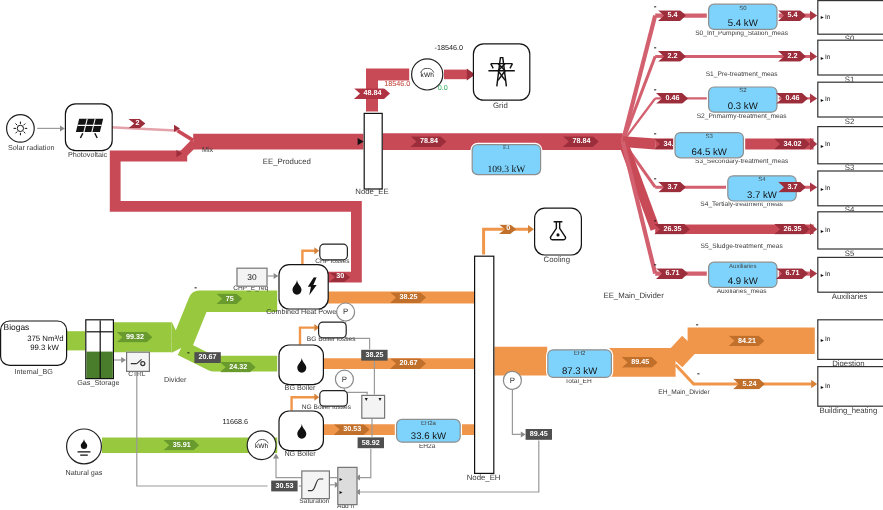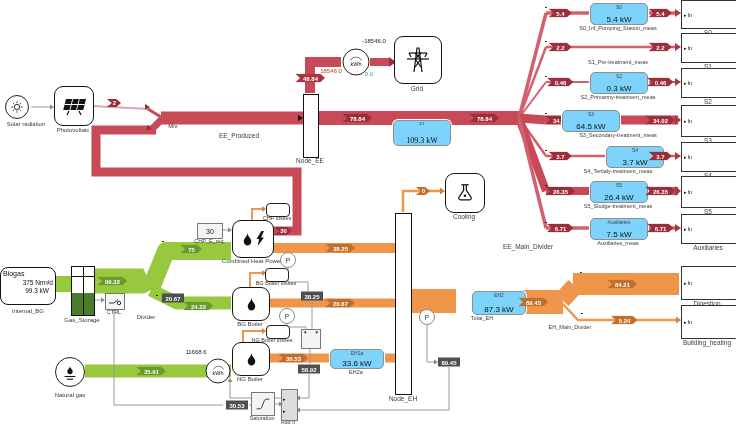--- a/index.html
+++ b/index.html
@@ -277,37 +277,33 @@
   <div class="lbl" style="left:618px;top:169px;font-size:5.5px;">S4_Tertialy-treatment_meas</div>
   <div class="chip c-dred" style="left:660px;top:156px;">3.7</div>
   <div class="inbox" style="left:681px;top:142px;width:54px;height:28px;">
     <span class="prt">▸</span>
       <span>In</span>
   </div>
   <div class="lbl" style="left:708px;top:173px;">S4</div>
 
   <div class="minus" style="left:546px;top:184px;">-</div>
   <div class="chip c-dred" style="left:560px;top:191px;">26.35</div>
-  <div class="meter" style="left:590px;top:181px;width:56px;height:20px;">
-    <div class="tag">S5</div>
-    <div class="val">26.4 kW</div>
-  </div>
   <div class="lbl" style="left:618px;top:204px;font-size:5.5px;">S5_Sludge-treatment_meas</div>
   <div class="chip c-dred" style="left:660px;top:191px;">26.35</div>
   <div class="inbox" style="left:681px;top:176px;width:54px;height:30px;">
     <span class="prt">▸</span>
       <span>In</span>
   </div>
   <div class="lbl" style="left:708px;top:209px;">S5</div>
 
   <div class="minus" style="left:546px;top:221px;">-</div>
   <div class="chip c-dred" style="left:560px;top:228px;">6.71</div>
   <div class="meter" style="left:590px;top:218px;width:56px;height:20px;">
     <div class="tag">Auxiliaries</div>
-    <div class="val">7.5 kW</div>
+    <div class="val">4.9 kW</div>
   </div>
   <div class="lbl" style="left:618px;top:241px;font-size:5.5px;">Auxiliaries_meas</div>
   <div class="chip c-dred" style="left:660px;top:228px;">6.71</div>
   <div class="inbox" style="left:681px;top:214px;width:54px;height:28px;">
     <span class="prt">▸</span>
       <span>In</span>
   </div>
   <div class="lbl" style="left:708px;top:245px;">Auxiliaries</div>
 
   <div class="sbox" style="left:197px;top:223px;width:24px;height:14px;">
@@ -441,21 +437,21 @@
       </g>
           <circle cx="12" cy="14" r="1.4" fill="#111"></circle>
         </svg>
       </span>
   </div>
   <div class="lbl" style="left:464px;top:214px;">Cooling</div>
 
   <div class="circ pcirc" style="left:427px;top:317px;">
       <span>P</span>
     </div>
-  <div class="meter" style="left:472px;top:291px;width:52px;height:22px;">
+  <div class="meter" style="left:456px;top:291px;width:52px;height:22px;">
     <div class="tag">EH2</div>
     <div class="val">87.3 kW</div>
   </div>
   <div class="lbl" style="left:482px;top:316px;font-size:5.5px;">Total_EH</div>
   <div class="chip c-dor" style="left:533px;top:302px;">89.45</div>
   <div class="dbox" style="left:449px;top:362px;">89.45</div>
   <div class="lbl" style="left:570px;top:325px;font-size:5.5px;">EH_Main_Divider</div>
 
   <div class="minus" style="left:581px;top:271px;">-</div>
   <div class="chip c-dor" style="left:622px;top:284px;">84.21</div>

